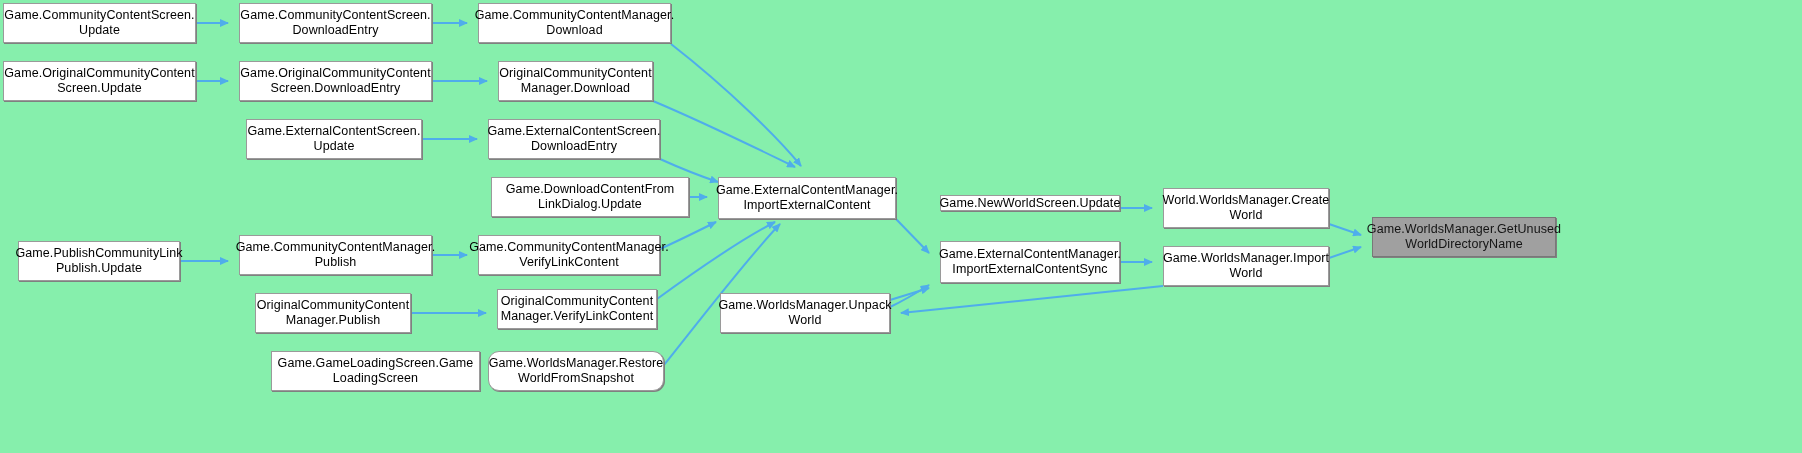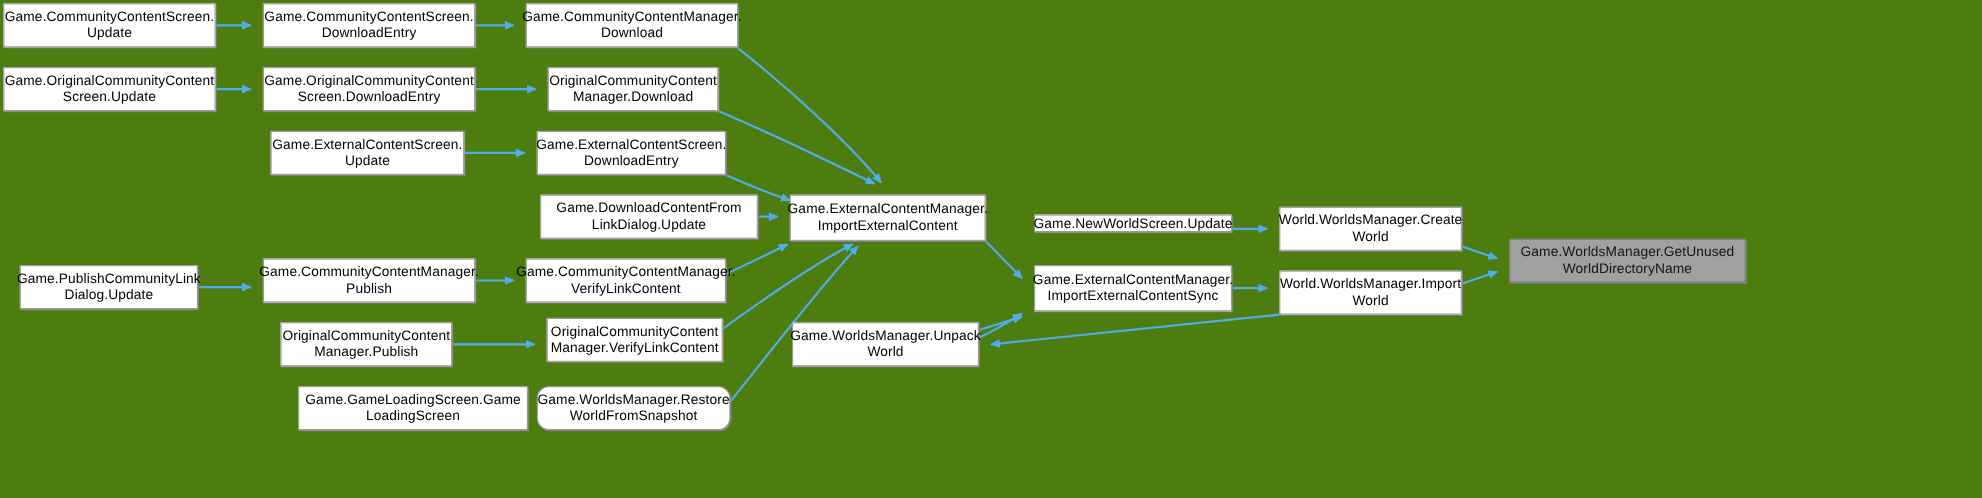--- a/index.html
+++ b/index.html
@@ -1,16 +1,16 @@
 <!DOCTYPE html>
 <html><head>
 <meta charset="utf-8">
 <style>
   html,body{margin:0;padding:0;background:#000;}
-  #stage{position:relative;width:1802px;height:453px;background:#4d7c0f;overflow:hidden;
+  #stage{position:relative;width:1802px;height:453px;background:#86efac;overflow:hidden;
          font-family:"Liberation Sans","DejaVu Sans",sans-serif;}
   svg.edges{position:absolute;left:0;top:0;width:1802px;height:453px;}
   .node{position:absolute;box-sizing:border-box;display:flex;align-items:center;
         justify-content:center;text-align:center;background:#ffffff;color:#000000;
         border:1px solid #9a9a9a;box-shadow:1px 1px 0 0 #808080;
         font-size:12.5px;line-height:15px;letter-spacing:.1px;padding:0 3px;}
   .node.hl{background:#a0a0a0;color:#141414;border:1px solid #787878;}
   .node span{display:block;white-space:pre-line;}
 </style>
 </head>
@@ -91,42 +91,42 @@
         <span>Game.ExternalContentManager.
 ImportExternalContent</span>
       </div>
       <div class="node" style="left: 940px; top: 195px; width: 180px; height: 16px;">
         <span>Game.NewWorldScreen.Update</span>
       </div>
       <div class="node" style="left: 1163px; top: 188px; width: 166px; height: 40px;">
         <span>World.WorldsManager.Create
 World</span>
       </div>
-      <div class="node hl" style="left: 1372px; top: 217px; width: 215px; height: 40px;">
+      <div class="node hl" style="left: 1372px; top: 217px; width: 184px; height: 40px;">
         <span>Game.WorldsManager.GetUnused
 WorldDirectoryName</span>
       </div>
       <div class="node" style="left: 18px; top: 241px; width: 162px; height: 40px;">
         <span>Game.PublishCommunityLink
-Dialog.Update</span>
+Publish.Update</span>
       </div>
       <div class="node" style="left: 239px; top: 235px; width: 193px; height: 40px;">
         <span>Game.CommunityContentManager.
 Publish</span>
       </div>
       <div class="node" style="left: 478px; top: 235px; width: 182px; height: 40px;">
         <span>Game.CommunityContentManager.
 VerifyLinkContent</span>
       </div>
       <div class="node" style="left: 940px; top: 241px; width: 180px; height: 42px;">
         <span>Game.ExternalContentManager.
 ImportExternalContentSync</span>
       </div>
       <div class="node" style="left: 1163px; top: 246px; width: 166px; height: 40px;">
-        <span>World.WorldsManager.Import
+        <span>Game.WorldsManager.Import
 World</span>
       </div>
       <div class="node" style="left: 255px; top: 293px; width: 156px; height: 40px;">
         <span>OriginalCommunityContent
 Manager.Publish</span>
       </div>
       <div class="node" style="left: 497px; top: 289px; width: 160px; height: 40px;">
         <span>OriginalCommunityContent
 Manager.VerifyLinkContent</span>
       </div>

